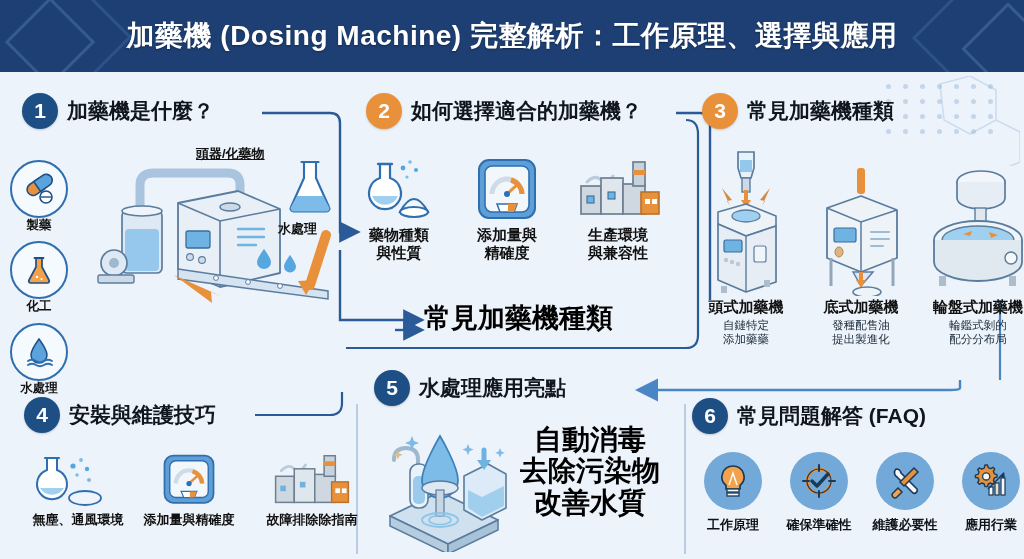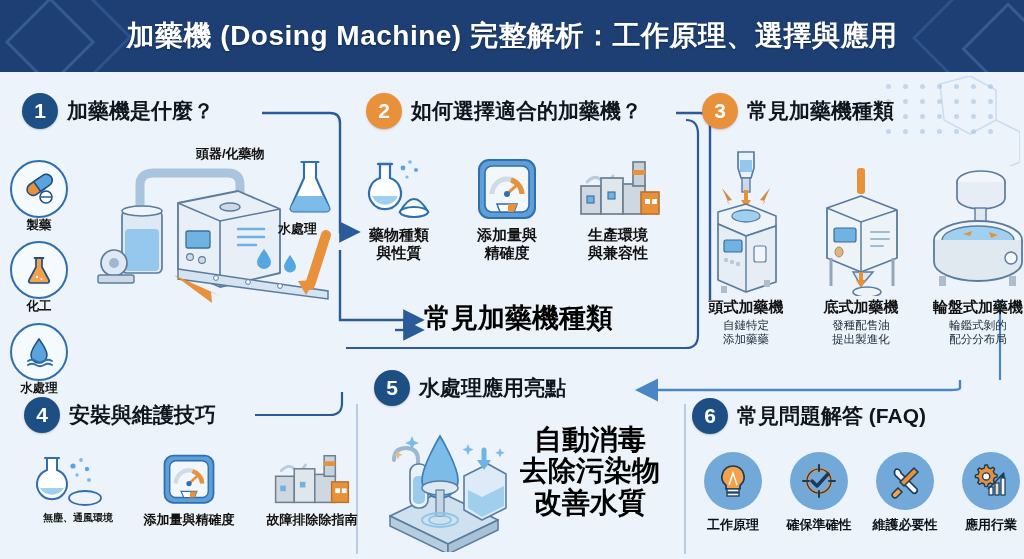--- a/index.html
+++ b/index.html
@@ -221,21 +221,21 @@
     <circle cx="202" cy="141" r="2.4" fill="#fff" stroke="#5a7c9e" stroke-width="1"></circle>
 
     <path d="M186 104 c0 0 -7 9 -7 13 a7 7 0 0 0 14 0 c0-4 -7-13 -7-13 z" fill="#56a6e0"></path>
     <path d="M212 110 c0 0 -6 8 -6 11.5 a6 6 0 0 0 12 0 c0-3.5 -6-11.5 -6-11.5 z" fill="#56a6e0"></path>
 
     <path d="M96 130 L134 158 l-1 -11 l12 5 z" fill="#e8903a"></path>
     <path d="M248 90 L232 140" stroke="#e8903a" stroke-width="10" fill="none" stroke-linecap="round"></path>
     <path d="M228 150 l-8 -14 l17 -1 z" fill="#e8903a"></path>
   </svg>
 
-  <div class="cap" style="position:absolute;left:196px;top:147px;font-size:13px;">頭器/化藥物</div>
+  <div class="cap" style="position:absolute;left:196px;top:147px;font-size:13px;text-decoration:underline;">頭器/化藥物</div>
 
   <svg style="position:absolute;left:284px;top:158px;" width="52" height="62" viewBox="0 0 52 62">
     <path d="M20 4 h12 v16 l13 29 a3 3 0 0 1-2.6 4.5 H9.6 A3 3 0 0 1 7 49 L20 20 Z" fill="#ffffff" stroke="#2f6fb0" stroke-width="2.1" stroke-linejoin="round"></path>
     <path d="M13 38 h26 l6 11 a3 3 0 0 1-2.6 4.5 H9.6 A3 3 0 0 1 7 49 Z" fill="#7dbbe8"></path>
     <path d="M17.5 4 h17" stroke="#2f6fb0" stroke-width="2.2" stroke-linecap="round"></path>
   </svg>
   <div class="cap" style="position:absolute;left:278px;top:222px;font-size:13px;">水處理</div>
 
 
   <div class="sec-head" style="left:366px;top:93px;">
@@ -391,21 +391,21 @@
           <path d="M15 36 a14 14 0 0 0 24 0 Z" fill="#9fd0f0"></path>
           <path d="M20 6 h14" stroke="#2f6fb0" stroke-width="2.1" stroke-linecap="round"></path>
           <circle cx="48" cy="14" r="2.6" fill="#55a6e0"></circle>
             <circle cx="56" cy="8" r="1.9" fill="#7dbbe8"></circle>
           <circle cx="62" cy="17" r="2.2" fill="#55a6e0"></circle>
             <circle cx="52" cy="23" r="1.7" fill="#7dbbe8"></circle>
           <circle cx="64" cy="28" r="2" fill="#7dbbe8"></circle>
           <ellipse cx="60" cy="46" rx="16" ry="7" fill="#eef4fa" stroke="#2f6fb0" stroke-width="1.8"></ellipse>
         </svg>
       </div>
-      <div class="lab" style="font-size:10px;margin-left:20px;">無塵、通風環境</div>
+      <div class="lab" style="font-size:13px;margin-left:20px;">無塵、通風環境</div>
     </div>
     <div class="tile" style="width:110px;">
       <div class="art" style="height:56px;">
         <svg width="56" height="56" viewBox="0 0 64 64">
           <rect x="4" y="4" width="56" height="54" rx="10" fill="#5d9fd6" stroke="#2f6fb0" stroke-width="2"></rect>
           <rect x="10" y="10" width="44" height="42" rx="7" fill="#f2f7fb" stroke="#2f6fb0" stroke-width="1.6"></rect>
           <path d="M17 36 a15 15 0 0 1 30 0" fill="none" stroke="#cfdbe6" stroke-width="5"></path>
           <path d="M36 22 a15 15 0 0 1 11 14" fill="none" stroke="#e8903a" stroke-width="5"></path>
           <path d="M32 36 L42 27" stroke="#e8903a" stroke-width="3" stroke-linecap="round"></path>
           <circle cx="32" cy="36" r="3" fill="#2f6fb0"></circle>

